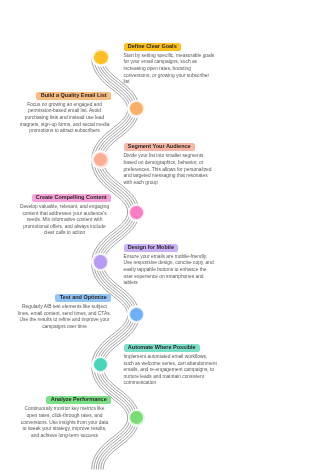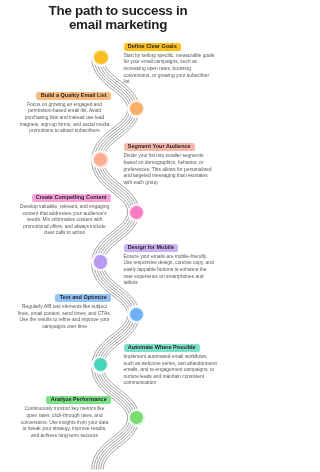--- a/index.html
+++ b/index.html
@@ -22,24 +22,20 @@
   .block.left .badge-row{text-align:right;}
   .block.right .badge-row{text-align:left;}
   .bodytext{font-size:4.9px;line-height:6.55px;color:#58585b;font-weight:500;
             margin-top:2.3px;letter-spacing:-0.02px;}
 </style>
 </head>
 <body>
 
 <div class="page">
 
-  <div class="title">
-    <span>The path to success in</span><br>
-    <span>email marketing</span>
-  </div>
 
   <svg class="ribbon" viewBox="0 0 236 472" width="236" height="472" id="ribbon-svg">
       <path d="M103.1 57.5C103.1 68.0 112.5 74.9 119.9 80.8C129.0 87.7 139.3 96.5 139.1 109.0C139.3 121.5 129.0 130.3 119.9 137.2C112.5 143.1 103.1 150.0 103.1 160.5C103.1 171.0 112.5 177.9 119.9 183.8C129.0 190.7 139.3 199.5 139.1 212.0C139.3 224.5 129.0 233.3 119.9 240.2C112.5 246.1 103.1 253.0 103.1 263.5C103.1 274.0 112.5 280.9 119.9 286.8C129.0 293.7 139.3 302.5 139.1 315.0C139.3 327.5 129.0 336.3 119.9 343.2C112.5 349.1 103.1 356.0 103.1 366.5C103.1 377.0 112.5 383.9 119.9 389.8C129.0 396.7 139.3 405.5 139.1 418.0C139.3 430.5 129.0 439.3 119.9 446.2C112.5 452.1 103.1 459.0 103.1 469.5" fill="none" stroke="#7e7e84" stroke-width="0.72"></path>
       <path d="M100.8 57.5C100.7 68.8 110.4 76.4 118.5 82.6C127.0 89.1 137.0 97.2 136.8 109.0C137.0 120.8 127.0 128.9 118.5 135.4C110.4 141.6 100.7 149.2 100.8 160.5C100.7 171.8 110.4 179.4 118.5 185.6C127.0 192.1 137.0 200.2 136.8 212.0C137.0 223.8 127.0 231.9 118.5 238.4C110.4 244.6 100.7 252.2 100.8 263.5C100.7 274.8 110.4 282.4 118.5 288.6C127.0 295.1 137.0 303.2 136.8 315.0C137.0 326.8 127.0 334.9 118.5 341.4C110.4 347.6 100.7 355.2 100.8 366.5C100.7 377.8 110.4 385.4 118.5 391.6C127.0 398.1 137.0 406.2 136.8 418.0C137.0 429.8 127.0 437.9 118.5 444.4C110.4 450.6 100.7 458.2 100.8 469.5" fill="none" stroke="#7e7e84" stroke-width="0.72"></path>
       <path d="M98.5 57.5C98.3 69.5 108.4 77.8 117.1 84.4C124.9 90.6 134.6 98.0 134.5 109.0C134.6 120.0 124.9 127.4 117.1 133.6C108.4 140.2 98.3 148.5 98.5 160.5C98.3 172.5 108.4 180.8 117.1 187.4C124.9 193.6 134.6 201.0 134.5 212.0C134.6 223.0 124.9 230.4 117.1 236.6C108.4 243.2 98.3 251.5 98.5 263.5C98.3 275.5 108.4 283.8 117.1 290.4C124.9 296.6 134.6 304.0 134.5 315.0C134.6 326.0 124.9 333.4 117.1 339.6C108.4 346.2 98.3 354.5 98.5 366.5C98.3 378.5 108.4 386.8 117.1 393.4C124.9 399.6 134.6 407.0 134.5 418.0C134.6 429.0 124.9 436.4 117.1 442.6C108.4 449.2 98.3 457.5 98.5 469.5" fill="none" stroke="#7e7e84" stroke-width="0.72"></path>
       <path d="M96.3 57.5C96.1 70.1 106.5 79.2 115.7 86.2C123.0 92.0 132.3 98.7 132.3 109.0C132.3 119.3 123.0 126.0 115.7 131.8C106.5 138.8 96.1 147.9 96.3 160.5C96.1 173.1 106.5 182.2 115.7 189.2C123.0 195.0 132.3 201.7 132.3 212.0C132.3 222.3 123.0 229.0 115.7 234.8C106.5 241.8 96.1 250.9 96.3 263.5C96.1 276.1 106.5 285.2 115.7 292.2C123.0 298.0 132.3 304.7 132.3 315.0C132.3 325.3 123.0 332.0 115.7 337.8C106.5 344.8 96.1 353.9 96.3 366.5C96.1 379.1 106.5 388.2 115.7 395.2C123.0 401.0 132.3 407.7 132.3 418.0C132.3 428.3 123.0 435.0 115.7 440.8C106.5 447.8 96.1 456.9 96.3 469.5" fill="none" stroke="#7e7e84" stroke-width="0.72"></path>
       <path d="M94.0 57.5C93.7 70.9 104.4 80.6 114.3 88.0C121.0 93.4 129.9 99.4 130.0 109.0C129.9 118.6 121.0 124.6 114.3 130.0C104.4 137.4 93.7 147.1 94.0 160.5C93.7 173.9 104.4 183.6 114.3 191.0C121.0 196.4 129.9 202.4 130.0 212.0C129.9 221.6 121.0 227.6 114.3 233.0C104.4 240.4 93.7 250.1 94.0 263.5C93.7 276.9 104.4 286.6 114.3 294.0C121.0 299.4 129.9 305.4 130.0 315.0C129.9 324.6 121.0 330.6 114.3 336.0C104.4 343.4 93.7 353.1 94.0 366.5C93.7 379.9 104.4 389.6 114.3 397.0C121.0 402.4 129.9 408.4 130.0 418.0C129.9 427.6 121.0 433.6 114.3 439.0C104.4 446.4 93.7 456.1 94.0 469.5" fill="none" stroke="#7e7e84" stroke-width="0.72"></path>
       <path d="M91.7 57.5C91.4 71.6 102.4 82.1 112.9 89.8C118.9 94.9 127.5 100.1 127.7 109.0C127.5 117.9 118.9 123.1 112.9 128.2C102.4 135.9 91.4 146.4 91.7 160.5C91.4 174.6 102.4 185.1 112.9 192.8C118.9 197.9 127.5 203.1 127.7 212.0C127.5 220.9 118.9 226.1 112.9 231.2C102.4 238.9 91.4 249.4 91.7 263.5C91.4 277.6 102.4 288.1 112.9 295.8C118.9 300.9 127.5 306.1 127.7 315.0C127.5 323.9 118.9 329.1 112.9 334.2C102.4 341.9 91.4 352.4 91.7 366.5C91.4 380.6 102.4 391.1 112.9 398.8C118.9 403.9 127.5 409.1 127.7 418.0C127.5 426.9 118.9 432.1 112.9 437.2C102.4 444.9 91.4 455.4 91.7 469.5" fill="none" stroke="#7e7e84" stroke-width="0.72"></path>
     </svg>
 

